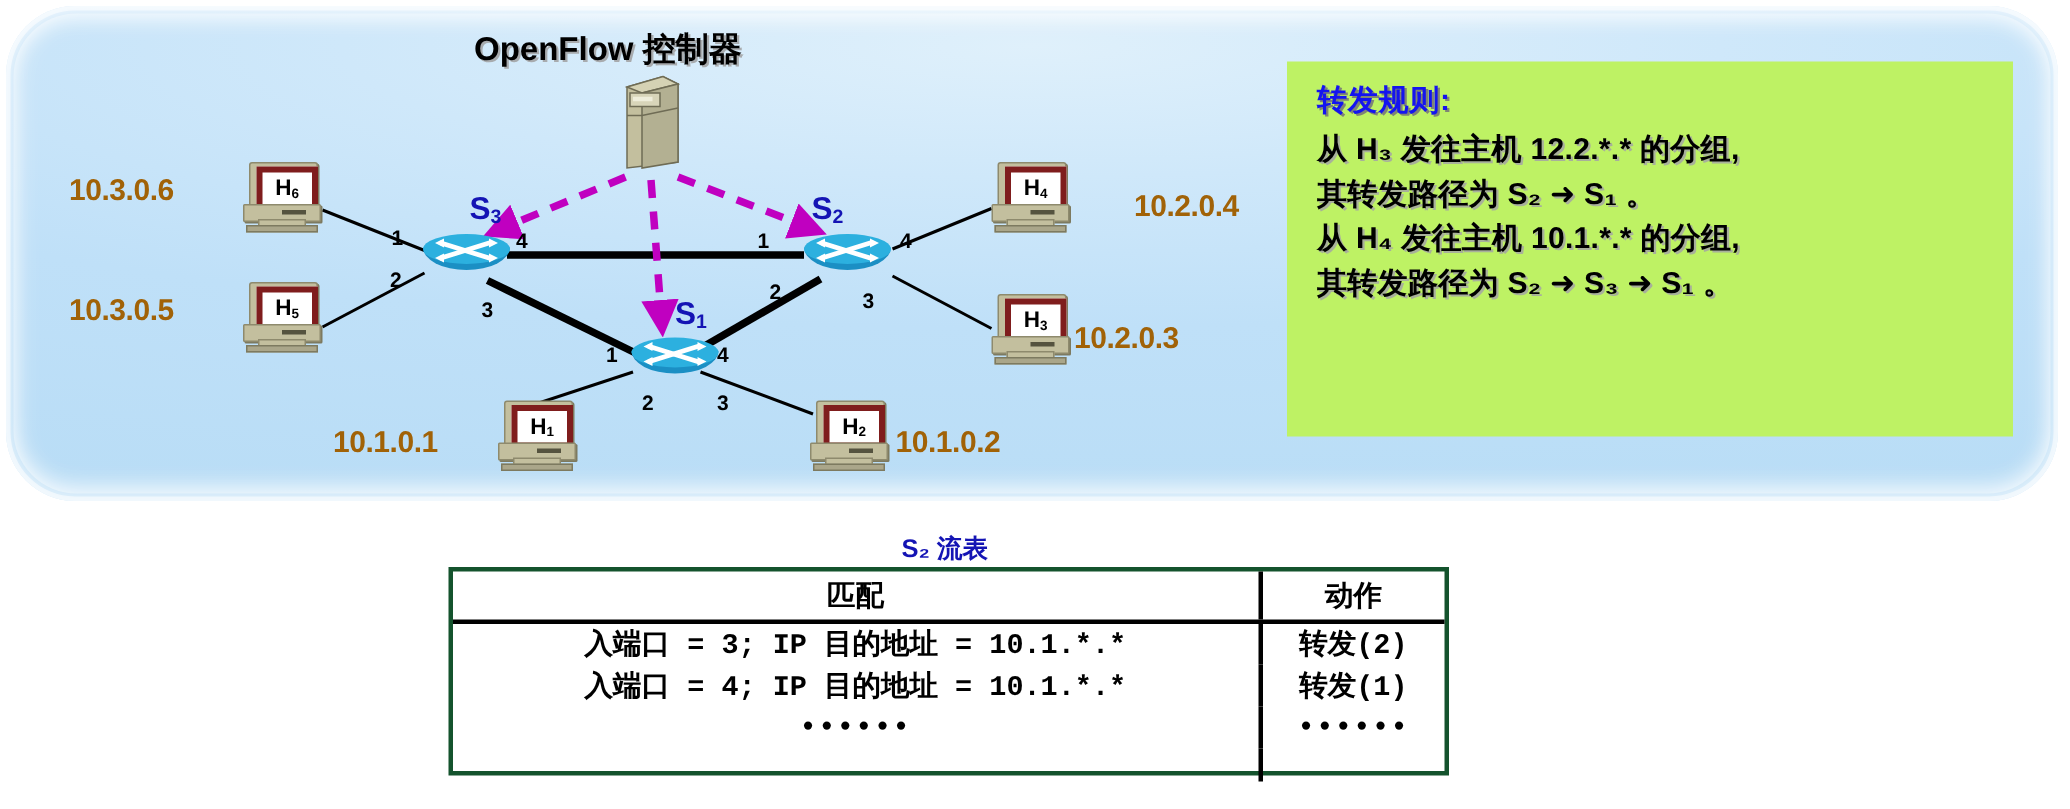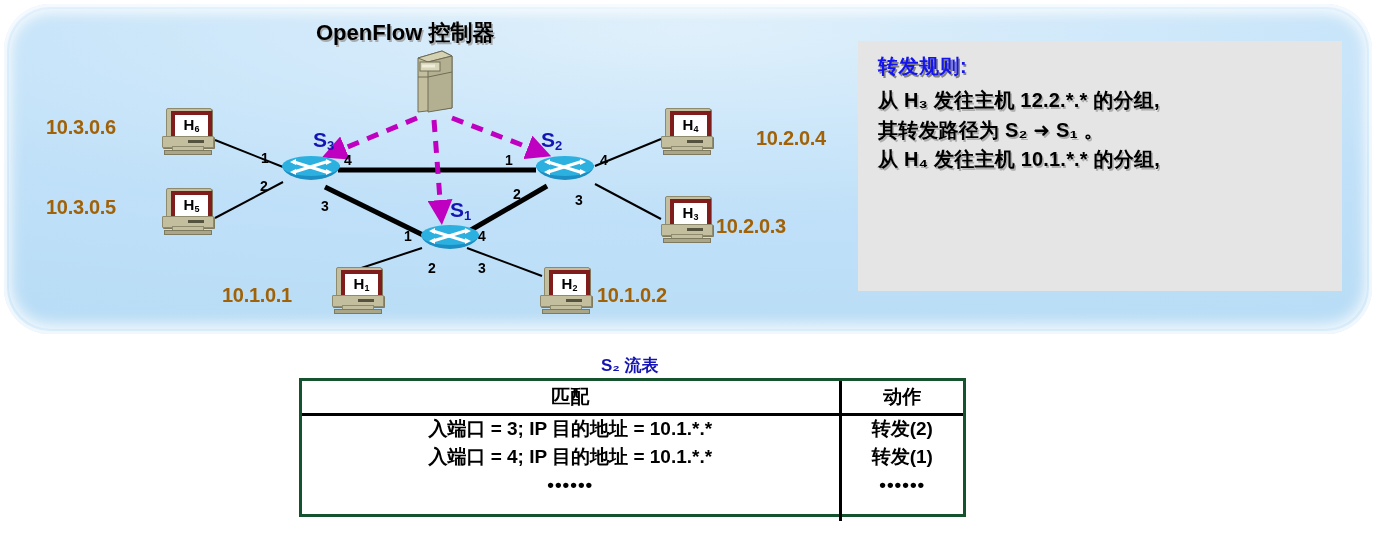--- a/index.html
+++ b/index.html
@@ -67,21 +67,21 @@
   .switch .top2{position:absolute;left:0;top:0;width:58px;height:20px;
      background:#2cb0df;border-radius:50%;}
   .switch .arrows{position:absolute;left:0;top:0;width:58px;height:22px;}
 
   
   #controller-icon{position:absolute;left:414px;top:48px;width:40px;height:66px;}
 
   
   #rules-box{
     position:absolute;left:858px;top:41px;width:484px;height:250px;
-    background:#e5e5e5;padding:10px 16px 0 20px;box-sizing:border-box;
+    background:#bef264;padding:10px 16px 0 20px;box-sizing:border-box;
   }
   #rules-heading{font-size:20px;font-weight:bold;color:#1414ef;
      text-shadow:1.5px 1.5px 0 rgba(120,120,120,.9);margin:2px 0 6px 0;
      letter-spacing:.5px;}
   .rule-line{font-size:20px;font-weight:bold;color:#000;
      text-shadow:1.5px 1.5px 0 rgba(165,165,165,.85);
      line-height:1.48;white-space:nowrap;letter-spacing:.2px;}
 
   
   #flowtable-title{position:absolute;left:601px;top:354px;font-size:17px;
@@ -90,21 +90,21 @@
   #flowtable{position:absolute;left:299px;top:378px;width:667px;height:139px;
      border:3px solid #14532d;box-sizing:border-box;background:#fff;}
   #flowtable table{width:100%;height:100%;border-collapse:collapse;
      table-layout:fixed;}
   #flowtable td{border:0;padding:0;text-align:center;vertical-align:middle;
      font-weight:bold;font-size:19px;color:#000;white-space:nowrap;}
   #flowtable .hdr td{height:32px;border-bottom:3px solid #000;}
   #flowtable .colsep{border-left:3px solid #000;}
   #flowtable .match-col{width:538px;}
   #flowtable .act-col{width:123px;}
-  #flowtable .rowtxt{height:28px;font-size:19px;}
+  #flowtable .rowtxt{height:28px;font-size:19px;font-family:Liberation Mono, monospace;}
   #flowtable .dots{letter-spacing:1px;font-size:19px;}
   .pad-row td{height:22px;}
 </style>
 </head>
 <body>
 
 <div id="network-panel"></div>
 
 <div id="diagram-title">OpenFlow 控制器</div>
 
@@ -286,20 +286,21 @@
 <div class="port" style="left:404px;top:228px;">1</div>
 <div class="port" style="left:428px;top:260px;">2</div>
 <div class="port" style="left:478px;top:260px;">3</div>
 <div class="port" style="left:478px;top:228px;">4</div>
 
 <div id="rules-box">
   <div id="rules-heading">转发规则:</div>
   <div class="rule-line">从 H₃ 发往主机 12.2.*.* 的分组,</div>
   <div class="rule-line">其转发路径为 S₂ ➜ S₁ 。</div>
   <div class="rule-line">从 H₄ 发往主机 10.1.*.* 的分组,</div>
+  <div class="rule-line">其转发路径为 S₂ ➜ S₃ ➜ S₁ 。</div>
 </div>
 
 <div id="flowtable-title">S₂ 流表</div>
 
 <div id="flowtable">
   <table>
     <colgroup>
         <col class="match-col">
         <col class="act-col">
       </colgroup>

